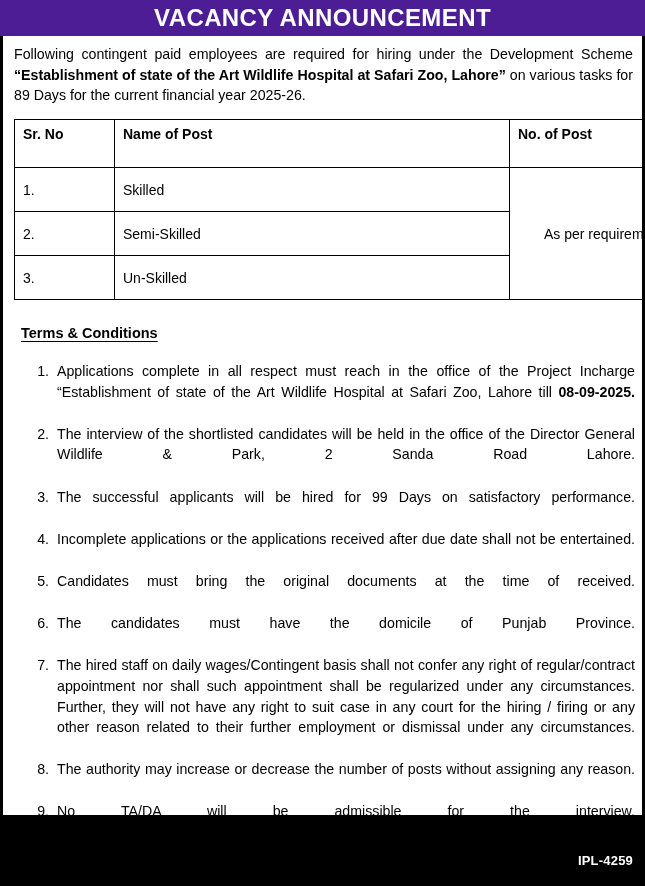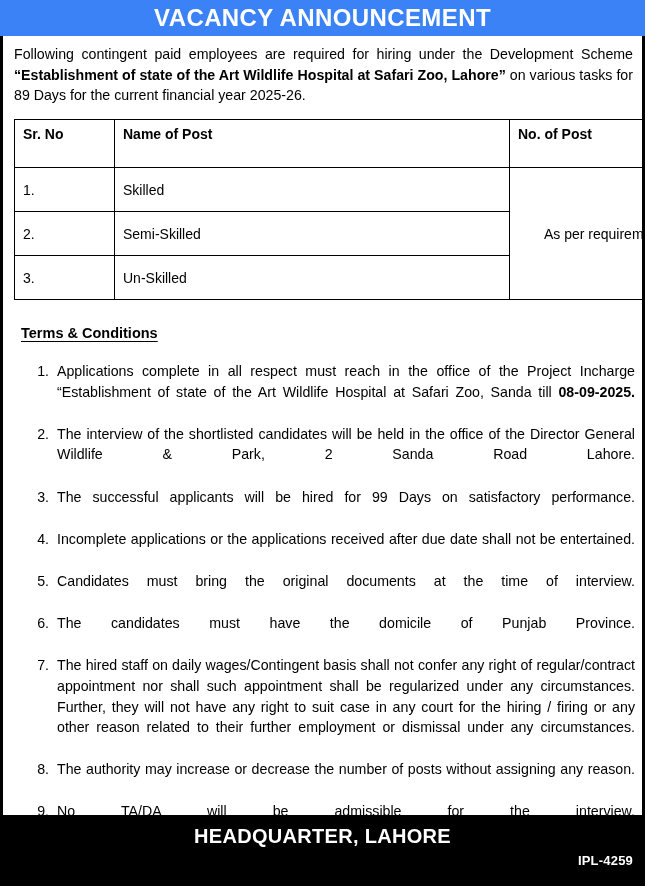--- a/index.html
+++ b/index.html
@@ -20,21 +20,21 @@
     background: #ffffff;
   }
 
   
   .header-band {
     position: absolute;
     left: 0;
     top: 0;
     width: 645px;
     height: 36px;
-    background: #3b82f6;
+    background: #4c1d95;
     display: flex;
     align-items: center;
     justify-content: center;
   }
   .header-title {
     color: #ffffff;
     font-size: 24px;
     font-weight: bold;
     letter-spacing: 0.4px;
     line-height: 1;
@@ -214,41 +214,41 @@
         </tbody>
       </table>
     </div>
 
     <div class="terms-heading">Terms &amp; Conditions</div>
 
     <div class="terms-list">
 
       <div class="term-item">
         <div class="term-num">1.</div>
-        <div class="term-text"><span>Applications complete in all respect must reach in the office of the Project Incharge “Establishment of state of the Art Wildlife Hospital at Safari Zoo, Sanda till </span><b>08-09-2025.</b></div>
+        <div class="term-text"><span>Applications complete in all respect must reach in the office of the Project Incharge “Establishment of state of the Art Wildlife Hospital at Safari Zoo, Lahore till </span><b>08-09-2025.</b></div>
       </div>
 
       <div class="term-item">
         <div class="term-num">2.</div>
         <div class="term-text">The interview of the shortlisted candidates will be held in the office of the Director General Wildlife &amp; Park, 2 Sanda Road Lahore.</div>
       </div>
 
       <div class="term-item">
         <div class="term-num">3.</div>
         <div class="term-text">The successful applicants will be hired for 99 Days on satisfactory performance.</div>
       </div>
 
       <div class="term-item">
         <div class="term-num">4.</div>
         <div class="term-text">Incomplete applications or the applications received after due date shall not be entertained.</div>
       </div>
 
       <div class="term-item">
         <div class="term-num">5.</div>
-        <div class="term-text">Candidates must bring the original documents at the time of interview.</div>
+        <div class="term-text">Candidates must bring the original documents at the time of received.</div>
       </div>
 
       <div class="term-item">
         <div class="term-num">6.</div>
         <div class="term-text">The candidates must have the domicile of Punjab Province.</div>
       </div>
 
       <div class="term-item">
         <div class="term-num">7.</div>
         <div class="term-text">The hired staff on daily wages/Contingent basis shall not confer any right of regular/contract appointment nor shall such appointment shall be regularized under any circumstances. Further, they will not have any right to suit case in any court for the hiring / firing or any other reason related to their further employment or dismissal under any circumstances.</div>
@@ -267,18 +267,17 @@
       <div class="term-item">
         <div class="term-num">10.</div>
         <div class="term-text">This advertisement will be valid until the financial year 2025-26.</div>
       </div>
 
     </div>
   </div>
 
   <div class="footer-band">
     <div class="footer-lines">
-      <div>HEADQUARTER, LAHORE</div>
     </div>
     <div class="footer-ref">IPL-4259</div>
   </div>
 
 </div>
 
 </body></html>

